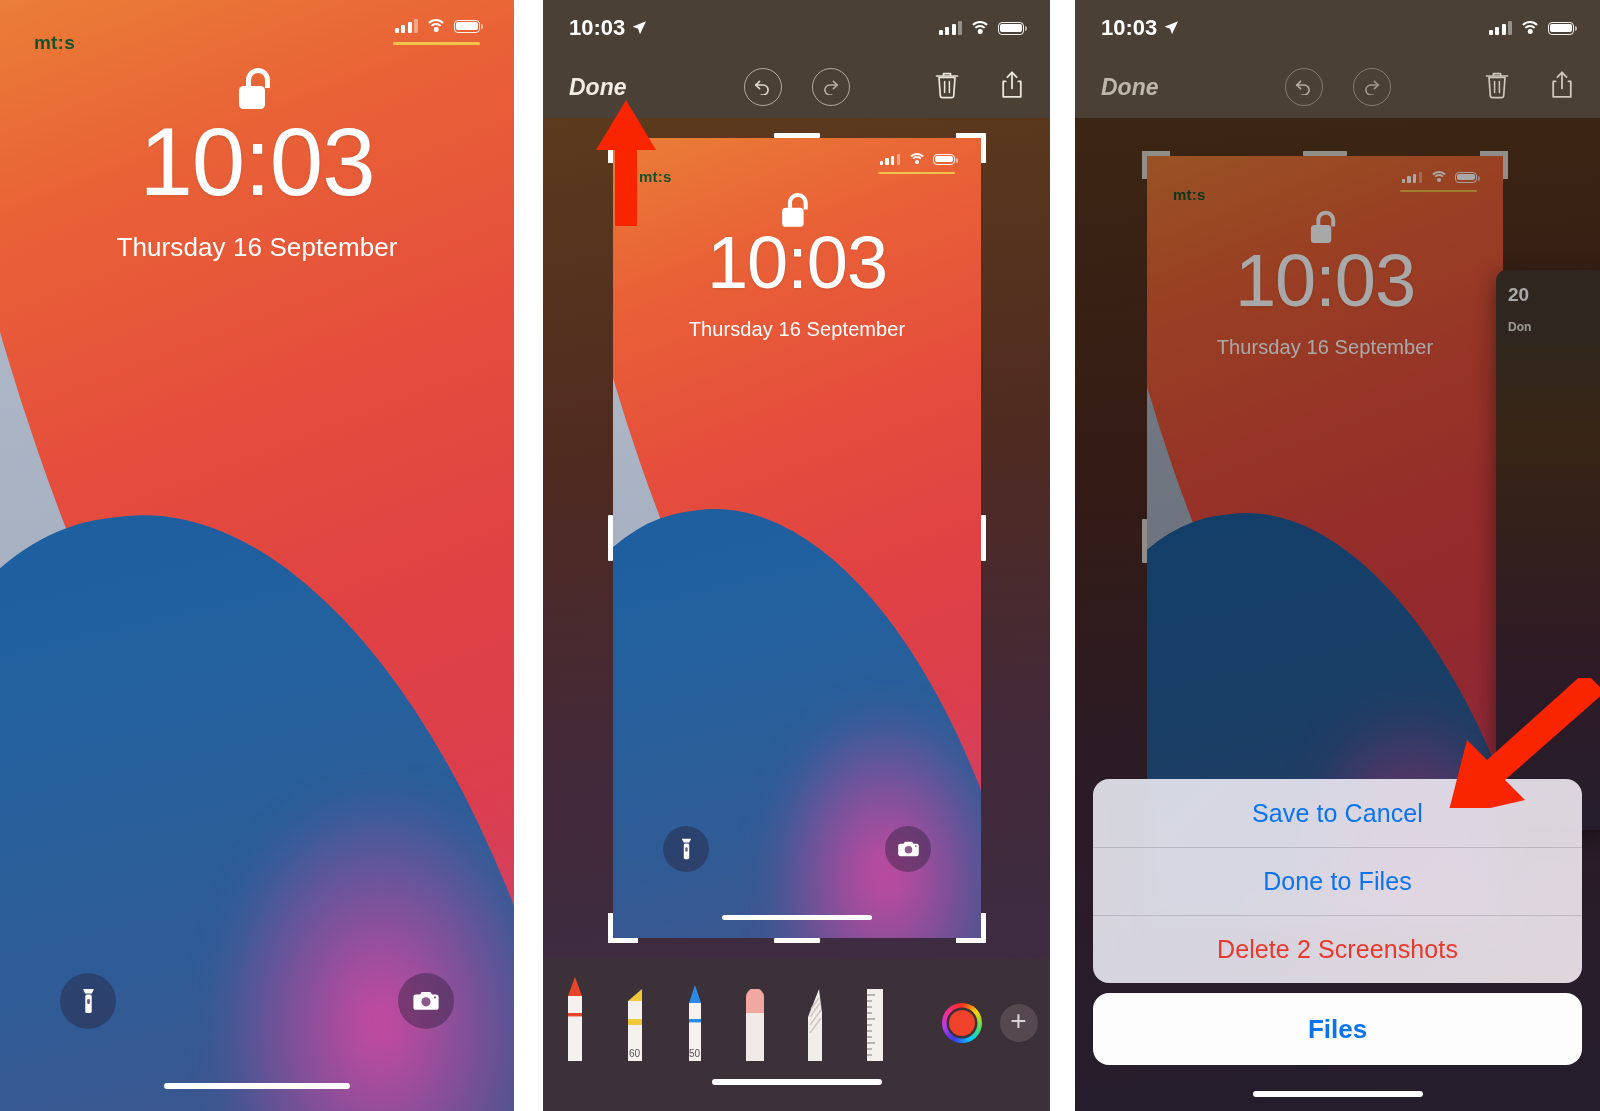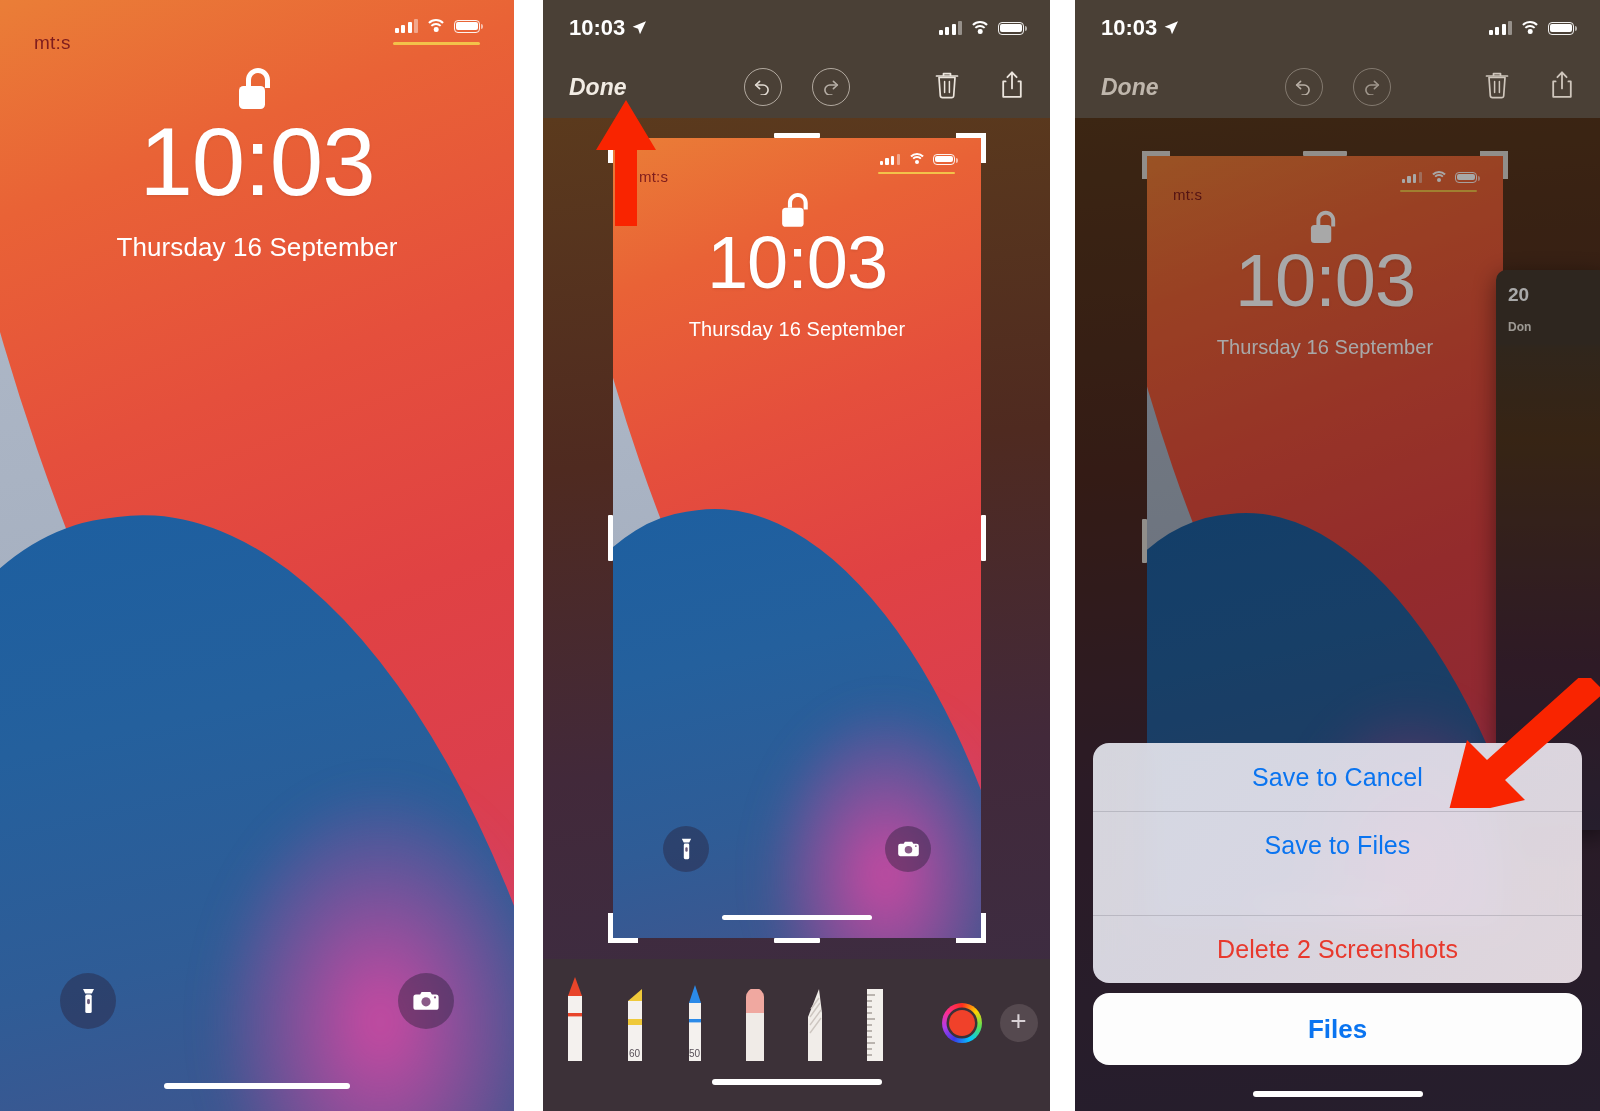--- a/index.html
+++ b/index.html
@@ -65,21 +65,21 @@
   }
 
   
   .statusbar {
     position:absolute; left:0; right:0; top:0;
     height:52px;
     display:flex; align-items:center; justify-content:space-between;
     padding:0 34px;
     color:#fff;
   }
-  .carrier { font-size:19px; font-weight:400; letter-spacing:.2px; color:#7f1d1d;margin-top:34px; }
+  .carrier { font-size:19px; font-weight:700; letter-spacing:.2px; color:#14532d;margin-top:34px; }
   .sb-right { display:flex; align-items:center; gap:9px; position:relative; }
   .sig { display:flex; align-items:flex-end; gap:2.5px; height:14px; }
   .sig i { display:block; width:4px; background:#fff; border-radius:1px; }
   .sig i:nth-child(1){height:5px;} .sig i:nth-child(2){height:8px;}
   .sig i:nth-child(3){height:11px;} .sig i:nth-child(4){height:14px; opacity:.42;}
   .wifi { position:relative; width:18px; height:14px; }
   .wifi::before, .wifi::after, .wifi span {
     content:""; position:absolute; left:50%; transform:translateX(-50%);
     border:2.2px solid #fff; border-bottom-color:transparent;
     border-left-color:transparent; border-right-color:transparent;
@@ -210,21 +210,21 @@
   .sheet-group {
     border-radius:16px; overflow:hidden;
     background:linear-gradient(135deg, rgba(226,228,236,.93) 0%, rgba(229,226,236,.93) 45%, rgba(239,228,234,.93) 100%);
     backdrop-filter:blur(12px);
   }
   .sheet-item {
     height:68px; display:flex; align-items:center; justify-content:center;
     font-size:25px; color:#0a74f0; letter-spacing:.1px;
   }
   .sheet-item + .sheet-item { border-top:1px solid rgba(120,120,130,.30); }
-  .sheet-item.destructive { color:#e8392d;margin-top:36px; }
+  .sheet-item.destructive { color:#e8392d; }
   .sheet-cancel {
     margin-top:10px; height:72px; border-radius:16px; background:#fdfdfd;
     display:flex; align-items:center; justify-content:center;
     font-size:26px; font-weight:700; color:#0a74f0;
   }
   .sheet-home {
     position:absolute; left:50%; transform:translateX(-50%); bottom:14px;
     width:170px; height:6px; border-radius:4px; background:#fff;
   }
 
@@ -619,21 +619,21 @@
         <div class="peek-card">
           <div class="peek-time">20</div>
           <div class="peek-done">Don</div>
         </div>
 
         <div class="dim"></div>
 
         <div class="sheet">
           <div class="sheet-group">
             <div class="sheet-item">Save to Cancel</div>
-            <div class="sheet-item">Save to Files</div>
+            <div class="sheet-item">Done to Files</div>
             <div class="sheet-item destructive">Delete 2 Screenshots</div>
           </div>
           <div class="sheet-cancel">Files</div>
         </div>
 
         <div class="sheet-home"></div>
       </div>
 
       <svg class="arrow" style="left:370px; top:678px;" width="166" height="130" viewBox="0 0 166 130">
         <path d="M160 2 60 90l20 20-78 18 20-78 20 20L140 -18z" fill="#f92400" transform="translate(0,12)"></path>

